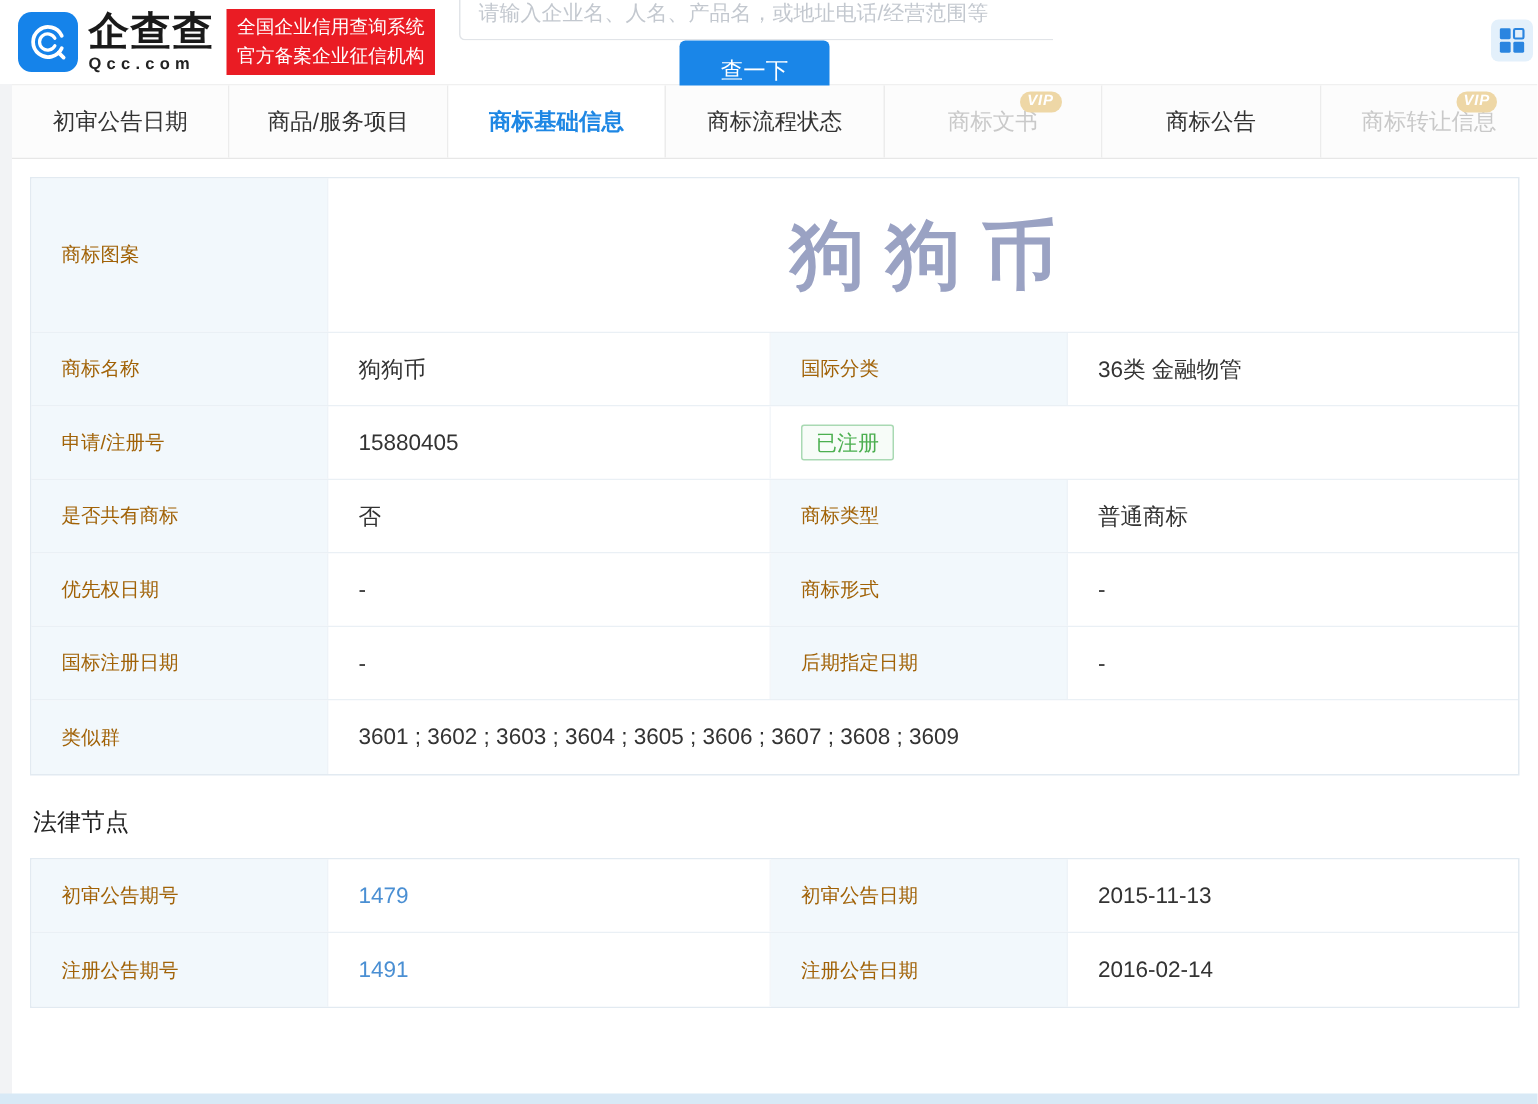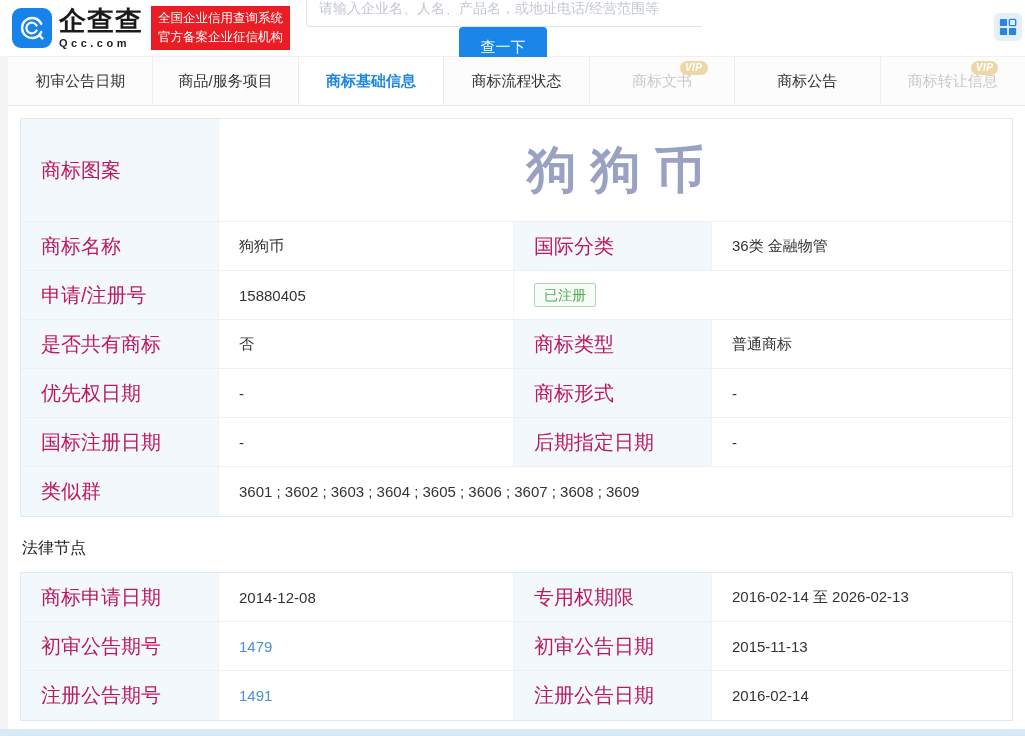--- a/index.html
+++ b/index.html
@@ -11,21 +11,21 @@
   .logo { display:flex; align-items:center; cursor:pointer; }
   .logo-icon { width:40px; height:40px; border-radius:9px; background:#1583ea; display:flex; align-items:center; justify-content:center; }
   .logo-text { margin-left:7px; line-height:1; }
   .logo-name { font-size:27px; font-weight:bold; color:#1a1a1a; letter-spacing:1px; }
   .logo-domain { font-size:11px; font-weight:bold; color:#222; letter-spacing:3.5px; margin-top:3px; }
   .gov-badge { margin-left:8px; background:#ea1c24; color:#fff; font-size:12.5px; line-height:1.55; padding:3px 7px; white-space:nowrap; }
   .search-wrap { display:flex; margin-left:16px; align-items:center;flex-direction:column; }
   .search-input { width:396px; height:38px; border:1px solid #e1e4e8; border-right:none; border-radius:4px 0 0 4px;
     padding:0 12px; font-size:14px; color:#333; outline:none; font-family:inherit; }
   .search-input::placeholder { color:#c3c8cf; }
-  .search-btn { width:88px; height:40px; background:#1a86e8; color:#fff; border:none; font-size:15px;
+  .search-btn { width:100px; height:40px; background:#1a86e8; color:#fff; border:none; font-size:15px;
     border-radius:4px; margin-left:-2px; cursor:pointer; font-family:inherit; }
   .apps-entry { position:absolute; left:994px; top:13px; display:flex; align-items:center; gap:6px; cursor:pointer; }
   .apps-icon { width:28px; height:28px; background:#e3f0fb; border-radius:5px; display:flex; align-items:center; justify-content:center; }
 
   
   .tabbar { margin-left:8px; height:50px; display:flex; background:#fdfdfd;
     border-top:1px solid #f0f0f0; border-bottom:1px solid #e7e7e7; }
   .tab { flex:1; display:flex; align-items:center; justify-content:center; font-size:15px; color:#333;
     border-right:1px solid #ececec; position:relative; cursor:pointer; background:#fcfcfc; }
   .tab:last-child { border-right:none; }
@@ -36,21 +36,21 @@
 
   
   .gutter { position:absolute; left:0; top:56px; width:8px; height:680px; background:#f2f3f5; }
   .content { margin-left:8px; padding:12px 12px 0; }
 
   .tbl { border:1px solid #e2eaf1; width:993px; }
   .tr { display:flex; height:49px; border-bottom:1px solid #eaf0f5; }
   .tr:last-child { border-bottom:none; }
   .tr.img-row { height:103px; }
   .th { width:198px; min-width:198px; background:#f2f8fc; display:flex; align-items:center;
-    padding-left:20px; font-size:20px; color:#be185d; border-right:1px solid #eef3f8; }
+    padding-left:20px; font-size:13px; color:#a16207; border-right:1px solid #eef3f8; }
   .td { width:295px; min-width:295px; display:flex; align-items:center; padding-left:20px;
     font-size:15px; color:#333; background:#fff; border-right:1px solid #f3f6f9; }
   .td.last { flex:1; border-right:none; }
   .td.full { flex:1; width:auto; border-right:none; }
   .mark-art { flex:1; display:flex; align-items:center; justify-content:center; background:#fff;
     font-size:50px; font-weight:600; color:#9aa2c3; letter-spacing:14px; padding-left:14px; }
 
   .badge-green { border:1px solid #a9d9b3; color:#4caf50; background:#f7fcf8; font-size:14px;
     padding:3px 9px; border-radius:2px; line-height:1.2; }
   .cell-link { color:#4a8fd3; text-decoration:none; cursor:pointer; }
@@ -171,26 +171,20 @@
 
     <div class="tr">
       <div class="th">类似群</div>
       <div class="td full">3601 ; 3602 ; 3603 ; 3604 ; 3605 ; 3606 ; 3607 ; 3608 ; 3609</div>
     </div>
   </div>
 
   <div class="section-title">法律节点</div>
 
   <div class="tbl">
-    <div class="tr">
-      <div class="th">商标申请日期</div>
-      <div class="td">2014-12-08</div>
-      <div class="th">专用权期限</div>
-      <div class="td last">2016-02-14 至 2026-02-13</div>
-    </div>
 
     <div class="tr">
       <div class="th">初审公告期号</div>
       <div class="td">
         <a class="cell-link">1479</a>
       </div>
       <div class="th">初审公告日期</div>
       <div class="td last">2015-11-13</div>
     </div>
 

